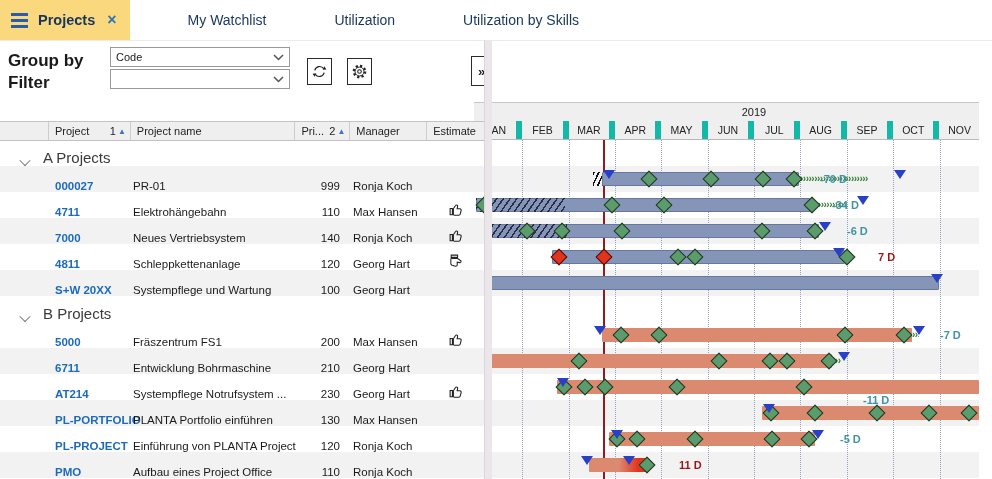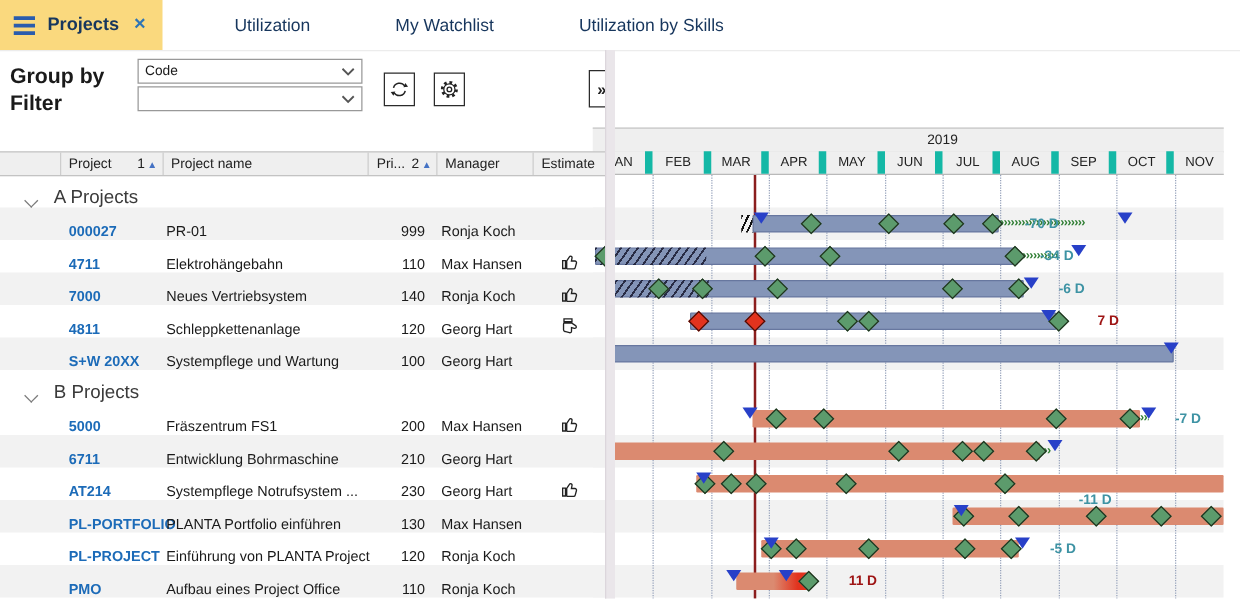--- a/index.html
+++ b/index.html
@@ -95,22 +95,22 @@
   <div class="tab-active">
     <span class="hamburger">
         <i></i>
         <i></i>
         <i></i>
       </span>
     <span class="tlabel">Projects</span>
     <span class="tab-close">×</span>
   </div>
   <div id="tabs-rest">
+      <div class="tab">My Watchlist</div>
       <div class="tab">Utilization</div>
-      <div class="tab">My Watchlist</div>
       <div class="tab">Utilization by Skills</div>
     </div>
 </div>
 
 <div>
   <div class="ctl-label" style="left:8px;top:51px">Group by</div>
   <div class="select" style="top:47px">
     <span>Code</span>
     <svg width="11" height="7">
         <polyline points="1,1 5.5,5.5 10,1" fill="none" stroke="#555" stroke-width="1.5"></polyline>

